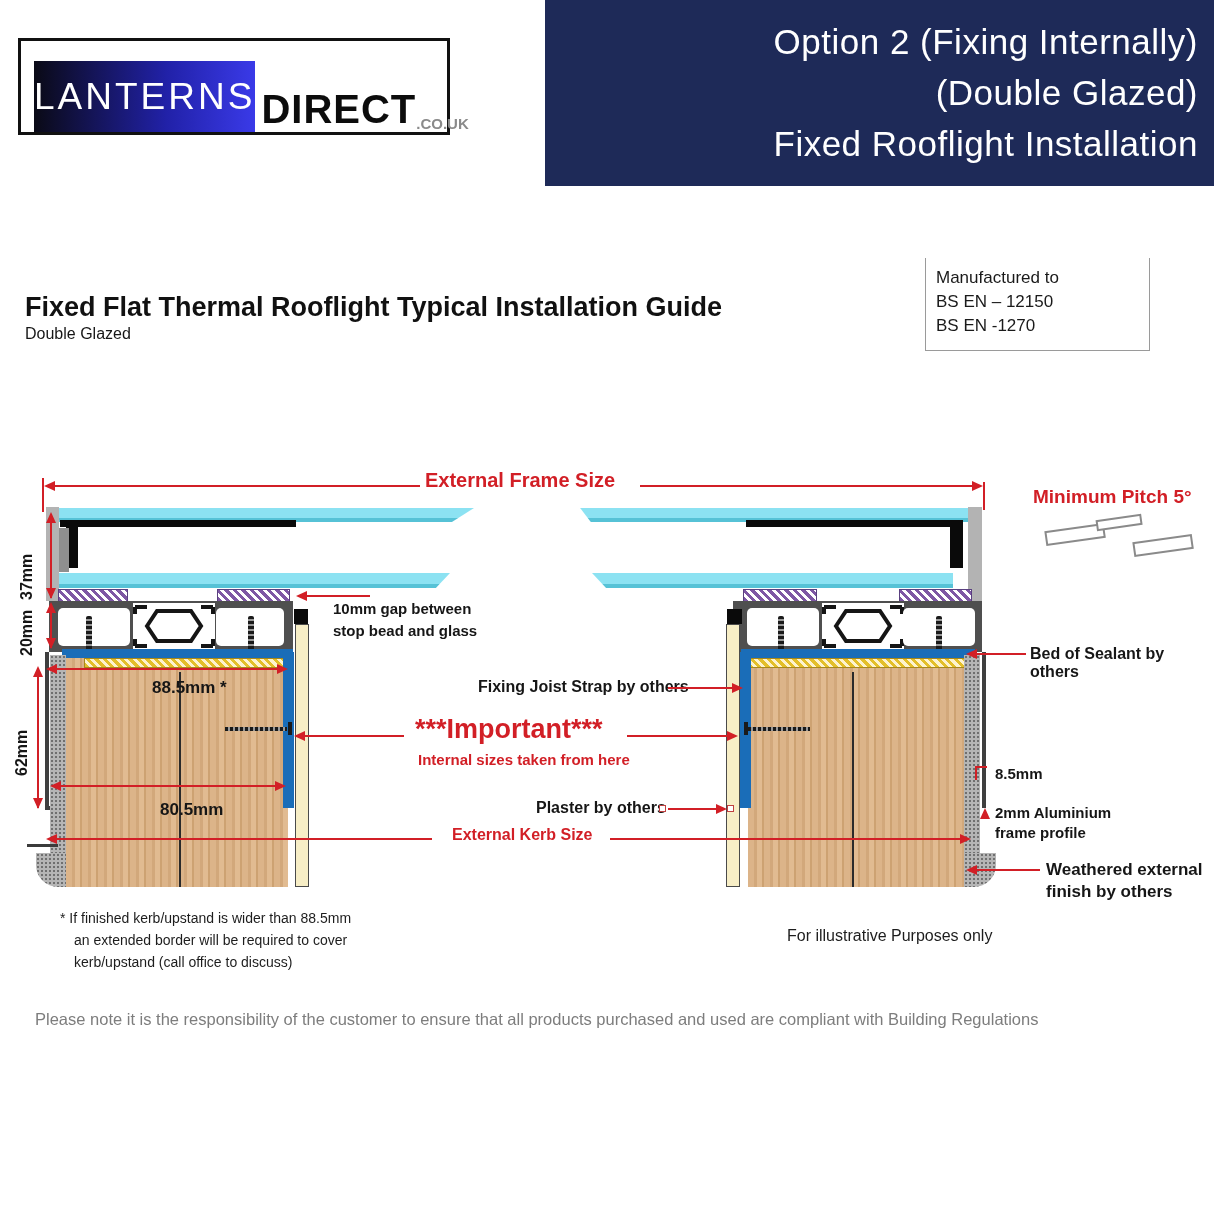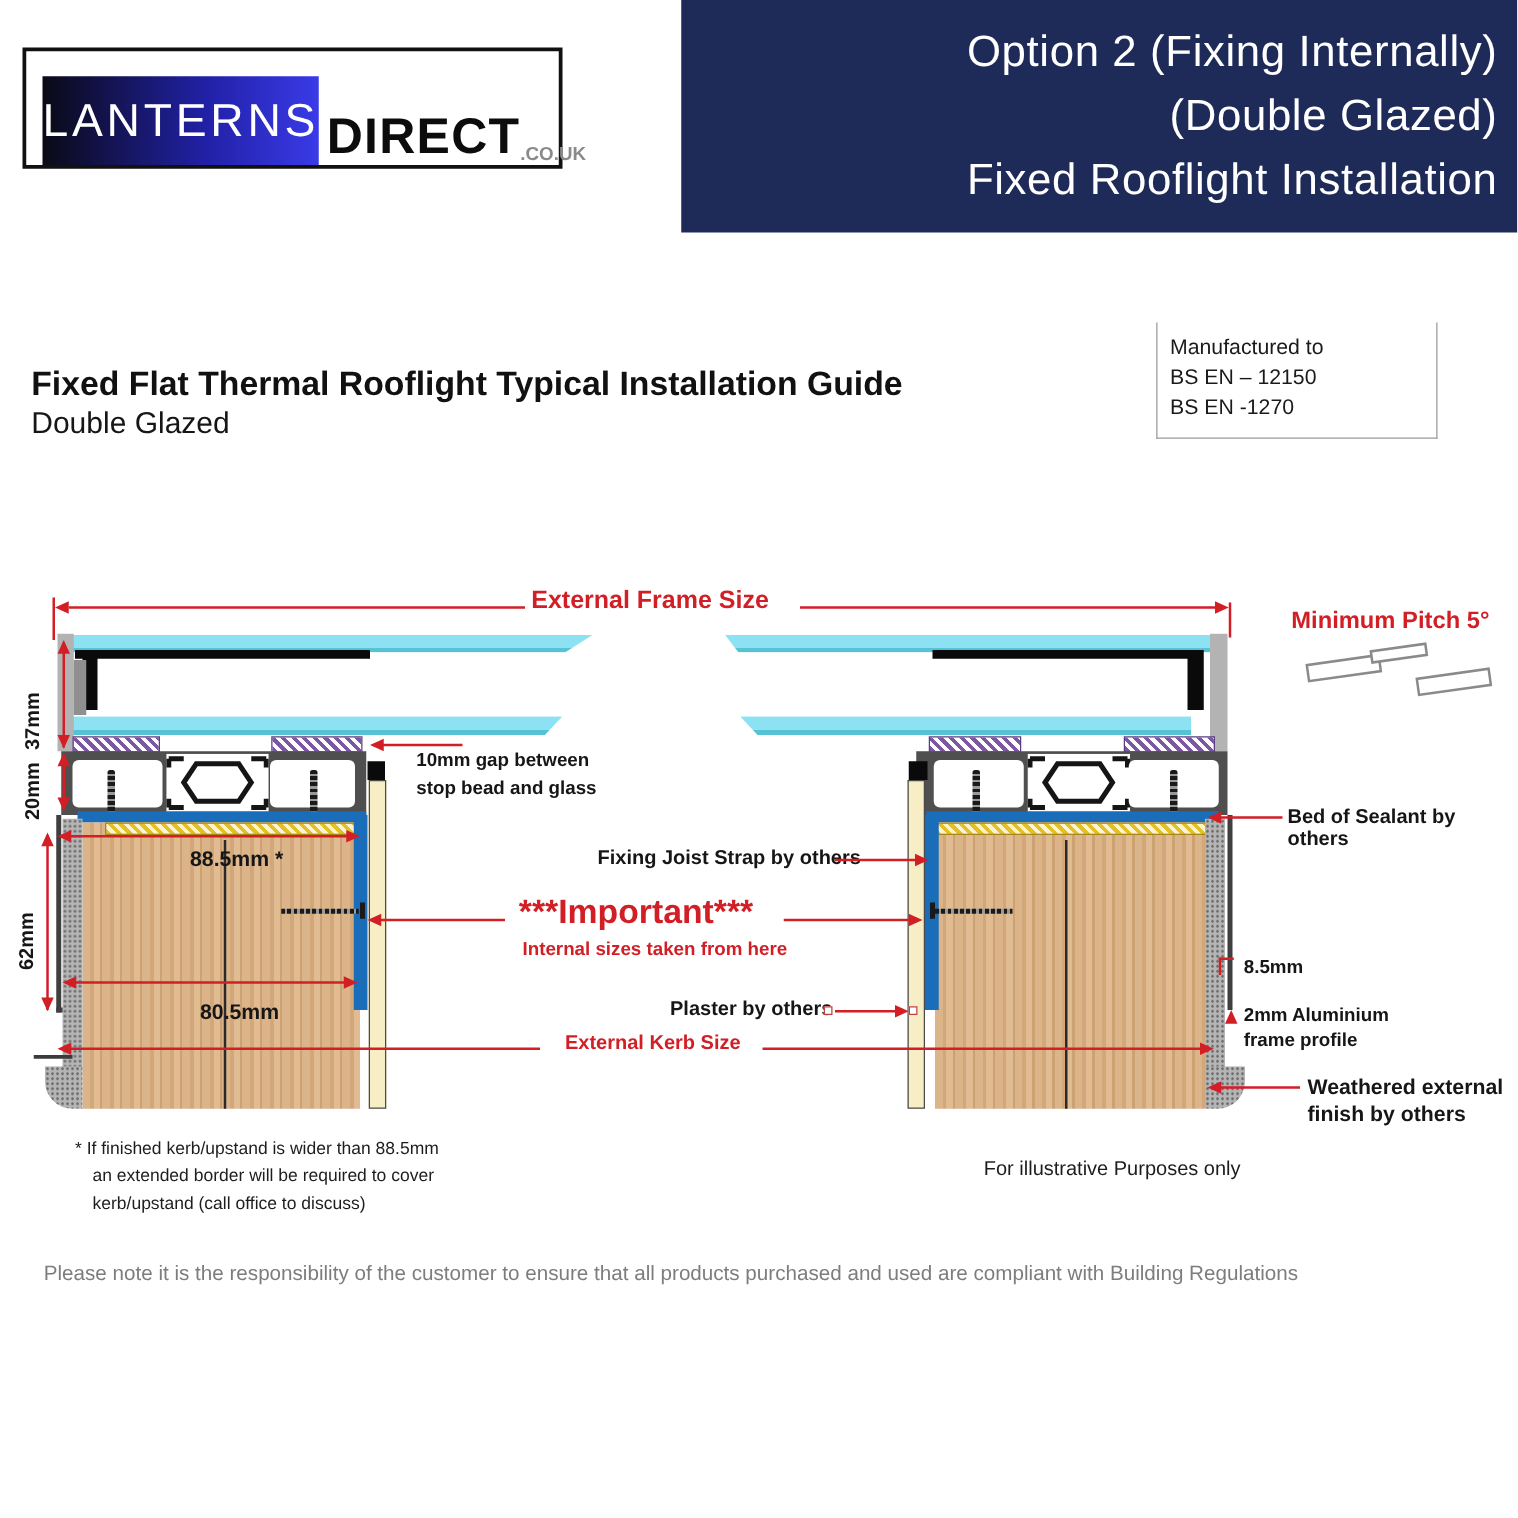--- a/index.html
+++ b/index.html
@@ -17,21 +17,21 @@
   
   .logo{left:18px;top:38px;width:432px;height:97px;border:3px solid #111;background:#fff;
     display:flex;align-items:flex-end;padding-left:13px;}
   .logo-blue{width:237px;height:71px;background:linear-gradient(90deg,#0a0a16 0%,#2121a8 60%,#3a3ae8 100%);
     display:flex;align-items:center;justify-content:center;}
   .logo-blue span{color:#fff;font-size:37px;font-weight:400;letter-spacing:3px;}
   .logo-direct{color:#0c0c0c;font-size:40px;font-weight:800;letter-spacing:1px;margin-left:6px;}
   .logo-couk{color:#8a8a8a;font-size:15px;font-weight:700;margin-top:16px;}
   
   .title{left:25px;top:272px;font-size:27px;font-weight:700;color:#111;margin-top:20px;}
-  .subtitle{left:25px;top:325px;font-size:24px;font-weight:400;color:#161616;}
+  .subtitle{left:25px;top:325px;font-size:16px;font-weight:400;color:#161616;}
   
   .tech{left:925px;top:258px;width:225px;}
   .tech-head{background:var(--tech-navy);color:#fff;font-weight:700;font-size:23px;
     padding:6px 0 6px 10px;letter-spacing:0.5px;}
   .tech-body{border:1px solid #9a9a9a;border-top:none;background:#fff;padding:8px 10px 12px 10px;}
   .tech-body div{font-size:17px;line-height:24px;color:#1a1a1a;}
   
   .rl{background:var(--red);}
   .arr{width:0;height:0;}
   .arr-l{border-top:5px solid transparent;border-bottom:5px solid transparent;border-right:11px solid var(--red);}

